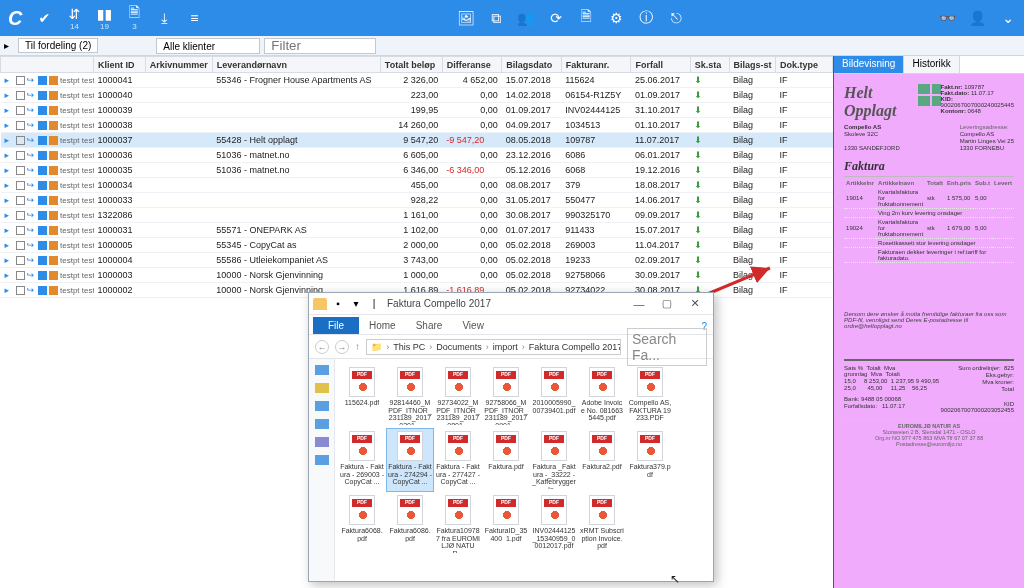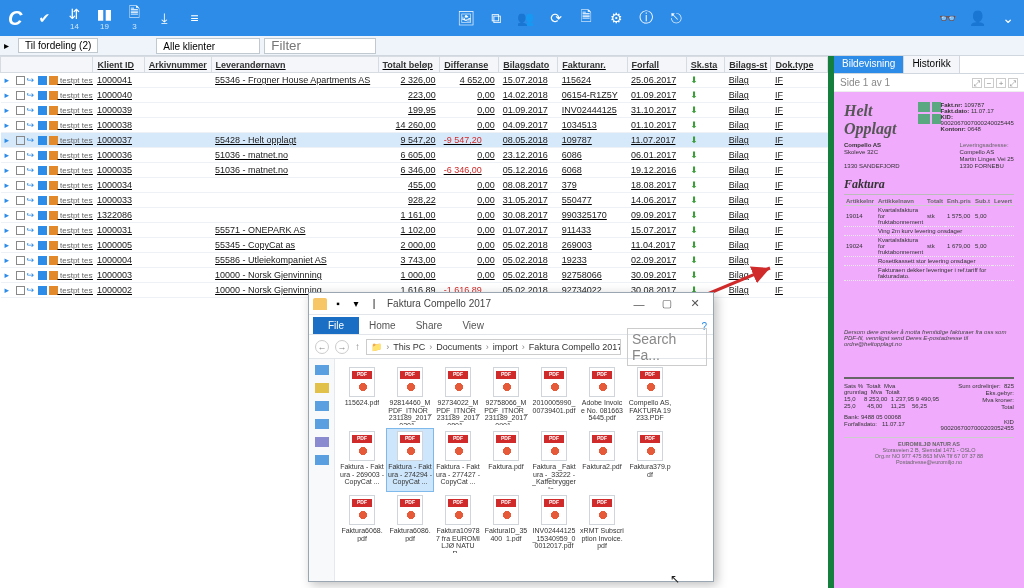--- a/index.html
+++ b/index.html
@@ -14,22 +14,22 @@
 .topbar .tgroup { display: flex; flex-direction: column; align-items: center; gap: 0; }
 .topbar .tcount { font-size: 8px; color: #cde6fb; }
 
 
 .filterrow { height: 20px; background: #eef4fa; border-bottom: 1px solid #d0d7de; display: flex; align-items: center; padding-left: 4px; font-size: 10px; }
 .filterrow .fitem { border: 1px solid #c0c8d0; background: #fff; padding: 1px 6px; margin-right: 4px; height: 16px; line-height: 14px; }
 .filterrow .ftab { background: #fff; padding: 1px 6px; border: 1px solid #c0c8d0; }
 
 
 .main { display: flex; height: calc(588px - 36px - 20px); }
-.gridpane { flex: 1 1 auto; overflow: hidden; position: relative; text-decoration: underline; }
-.previewpane { width: 276px; border-left: 6px solid #15803d; display: flex; flex-direction: column; }
+.gridpane { flex: 1 1 auto; overflow: hidden; position: relative; }
+.previewpane { width: 276px; border-left: 1px solid #15803d; display: flex; flex-direction: column; }
 
 
 table.grid { width: 100%; border-collapse: collapse; font-size: 9px; table-layout: fixed; }
 table.grid th { background: #f4f6f9; border: 1px solid #d7dce2; padding: 2px 4px; text-align: left; font-weight: 600; color: #333; height: 16px; white-space: nowrap; overflow: hidden; }
 table.grid td { border-bottom: 1px solid #eef1f5; padding: 2px 4px; height: 14px; white-space: nowrap; overflow: hidden; color: #222; }
 table.grid td.num { text-align: right; }
 table.grid td.neg { color: #d02a2a; text-align: left; }
 table.grid tr.sel td { background: #d6e9fb; }
 .rowicons { display: inline-flex; gap: 2px; align-items: center; }
 .rowicons .ri { width: 9px; height: 9px; display: inline-block; }
@@ -473,24 +473,20 @@
             <td>IF</td>
           </tr>
         </tbody>
     </table>
   </div>
 
   <div class="previewpane">
     <div class="previewtabs">
       <div class="ptab active">Bildevisning</div>
       <div class="ptab">Historikk</div>
-    </div>
-    <div class="pagebar">
-      <span>Side 1 av 1</span>
-      <span class="zoomicons"><span>⤢</span><span>−</span><span>+</span><span>⤢</span></span>
     </div>
     <div class="docview">
       <div style="display:flex; justify-content:space-between; align-items:flex-start;">
         <div>
           <h1>Helt Opplagt</h1>
         </div>
         <svg class="jig" width="28" height="22">
             <rect x="0" y="0" width="12" height="10" fill="#5aa882"></rect>
             <rect x="14" y="0" width="12" height="10" fill="#5aa882"></rect>
             <rect x="0" y="12" width="12" height="10" fill="#5aa882"></rect>

